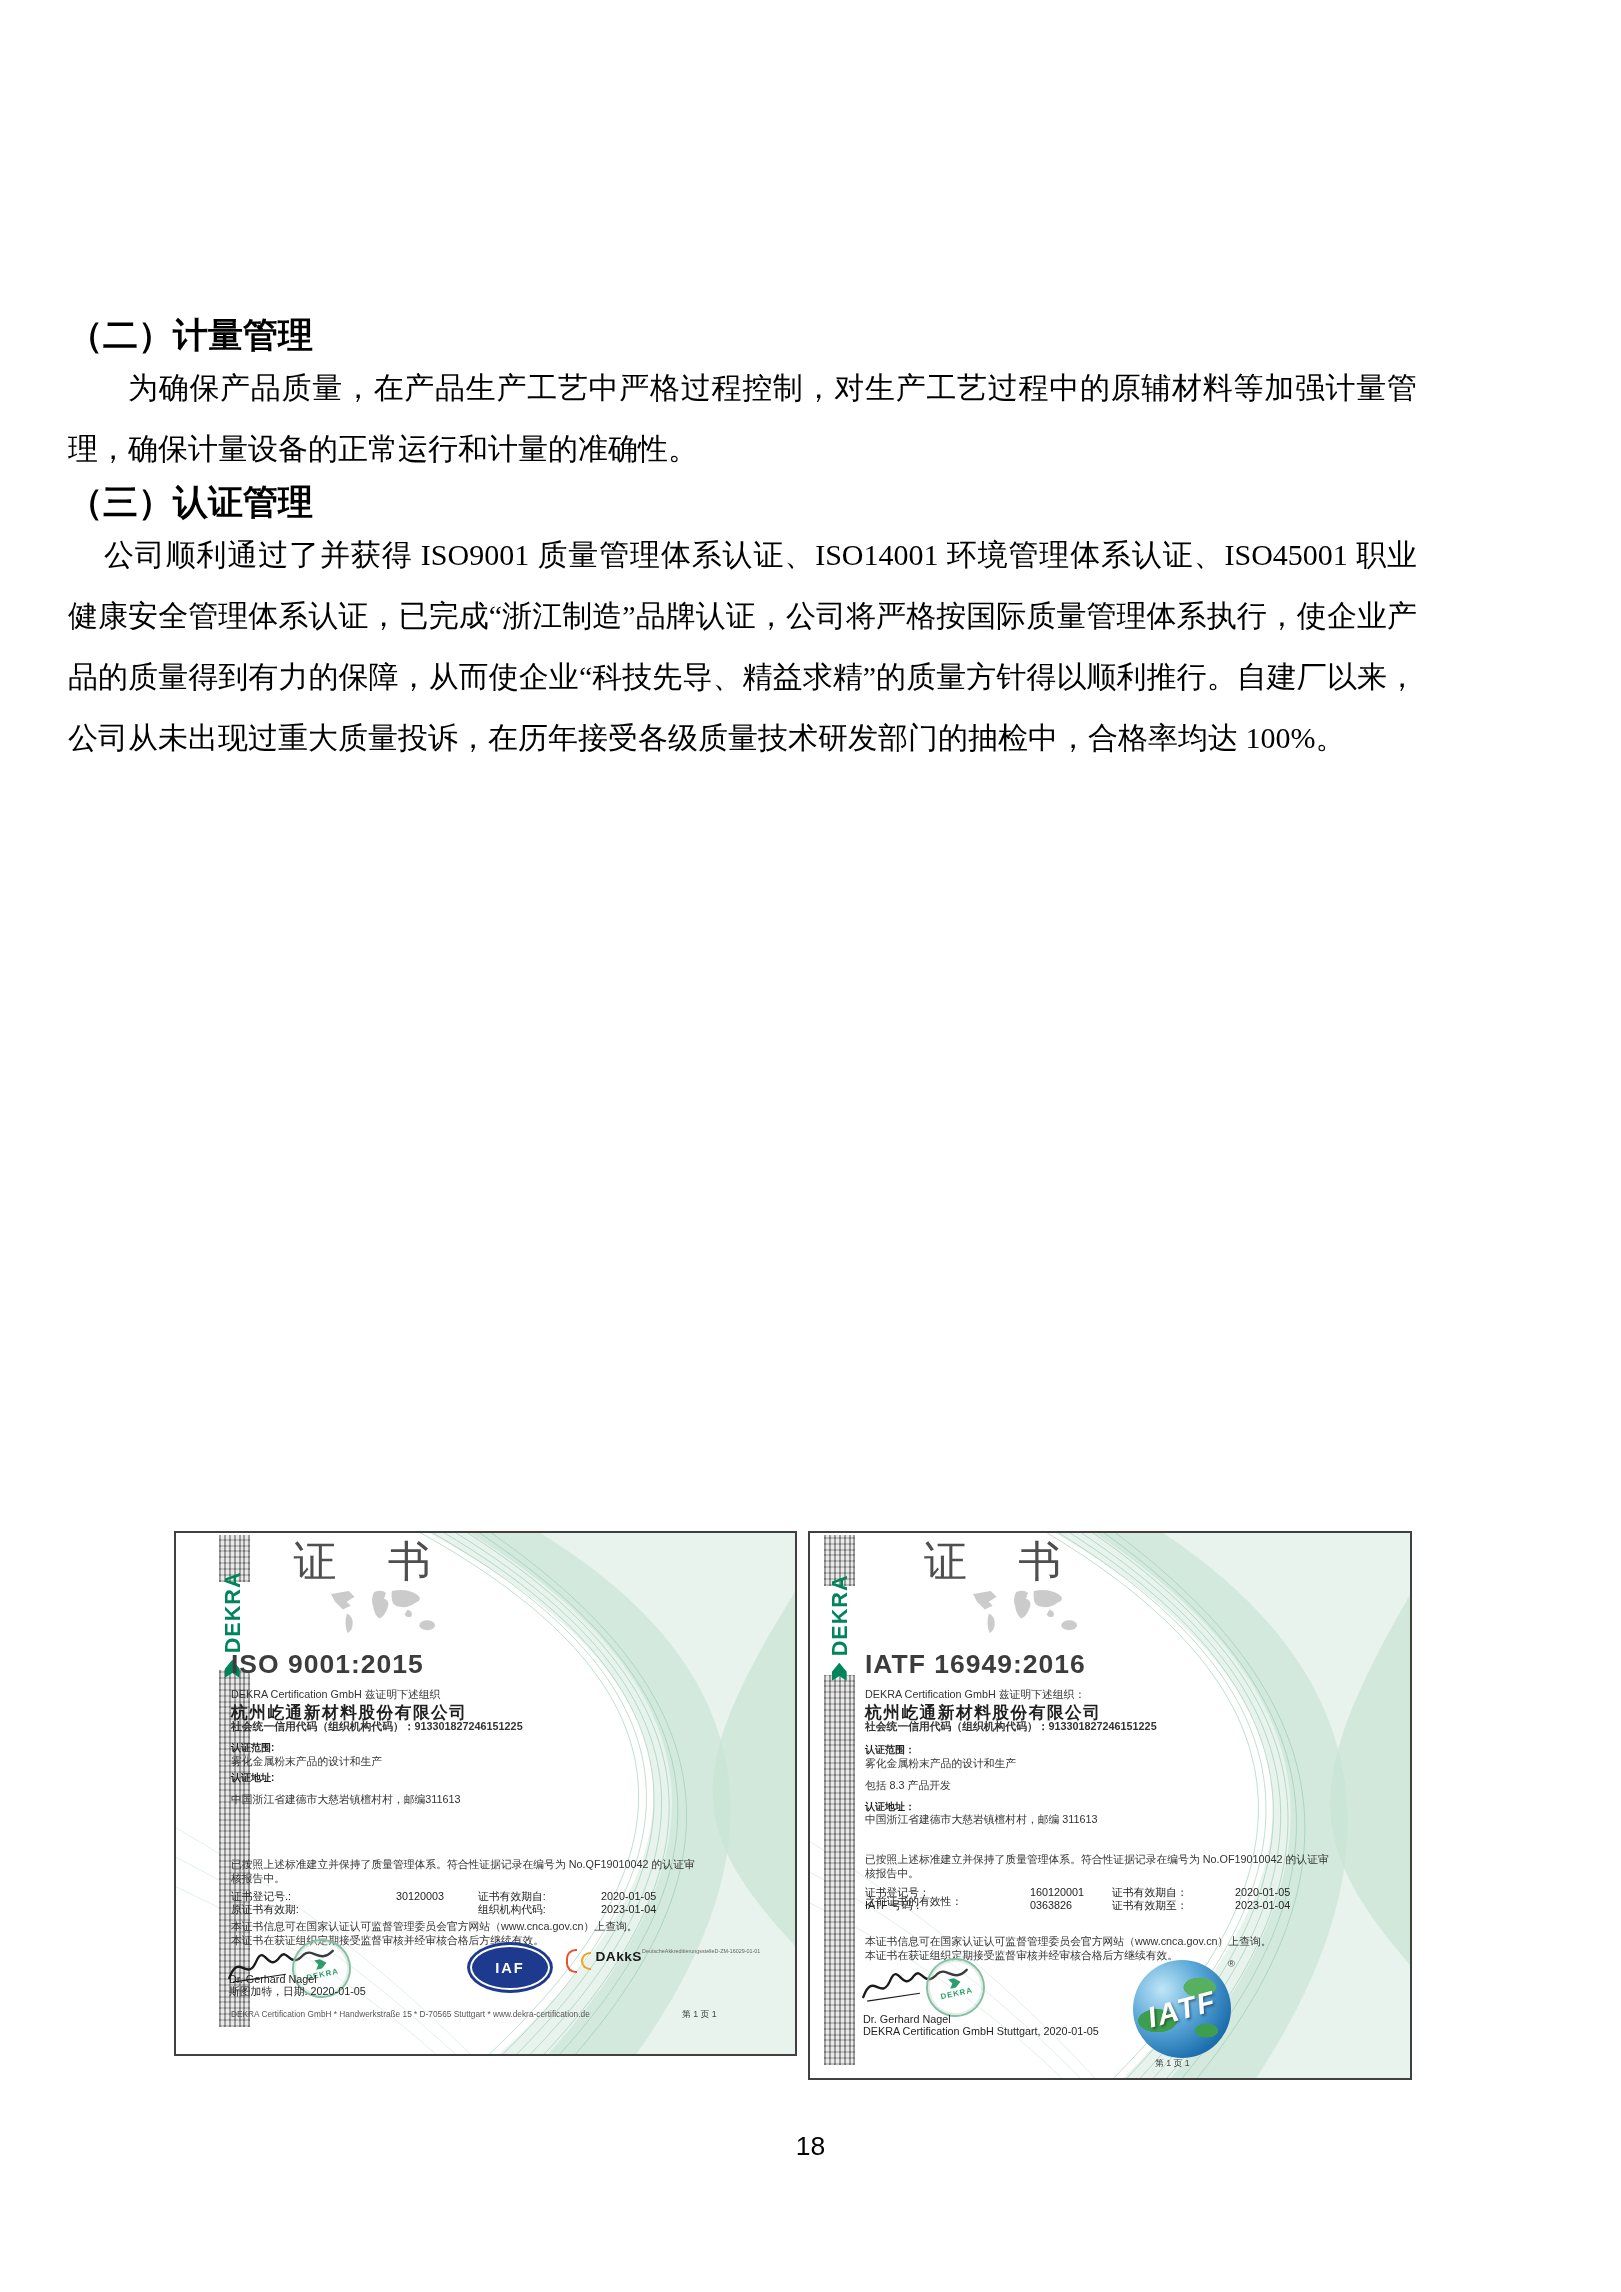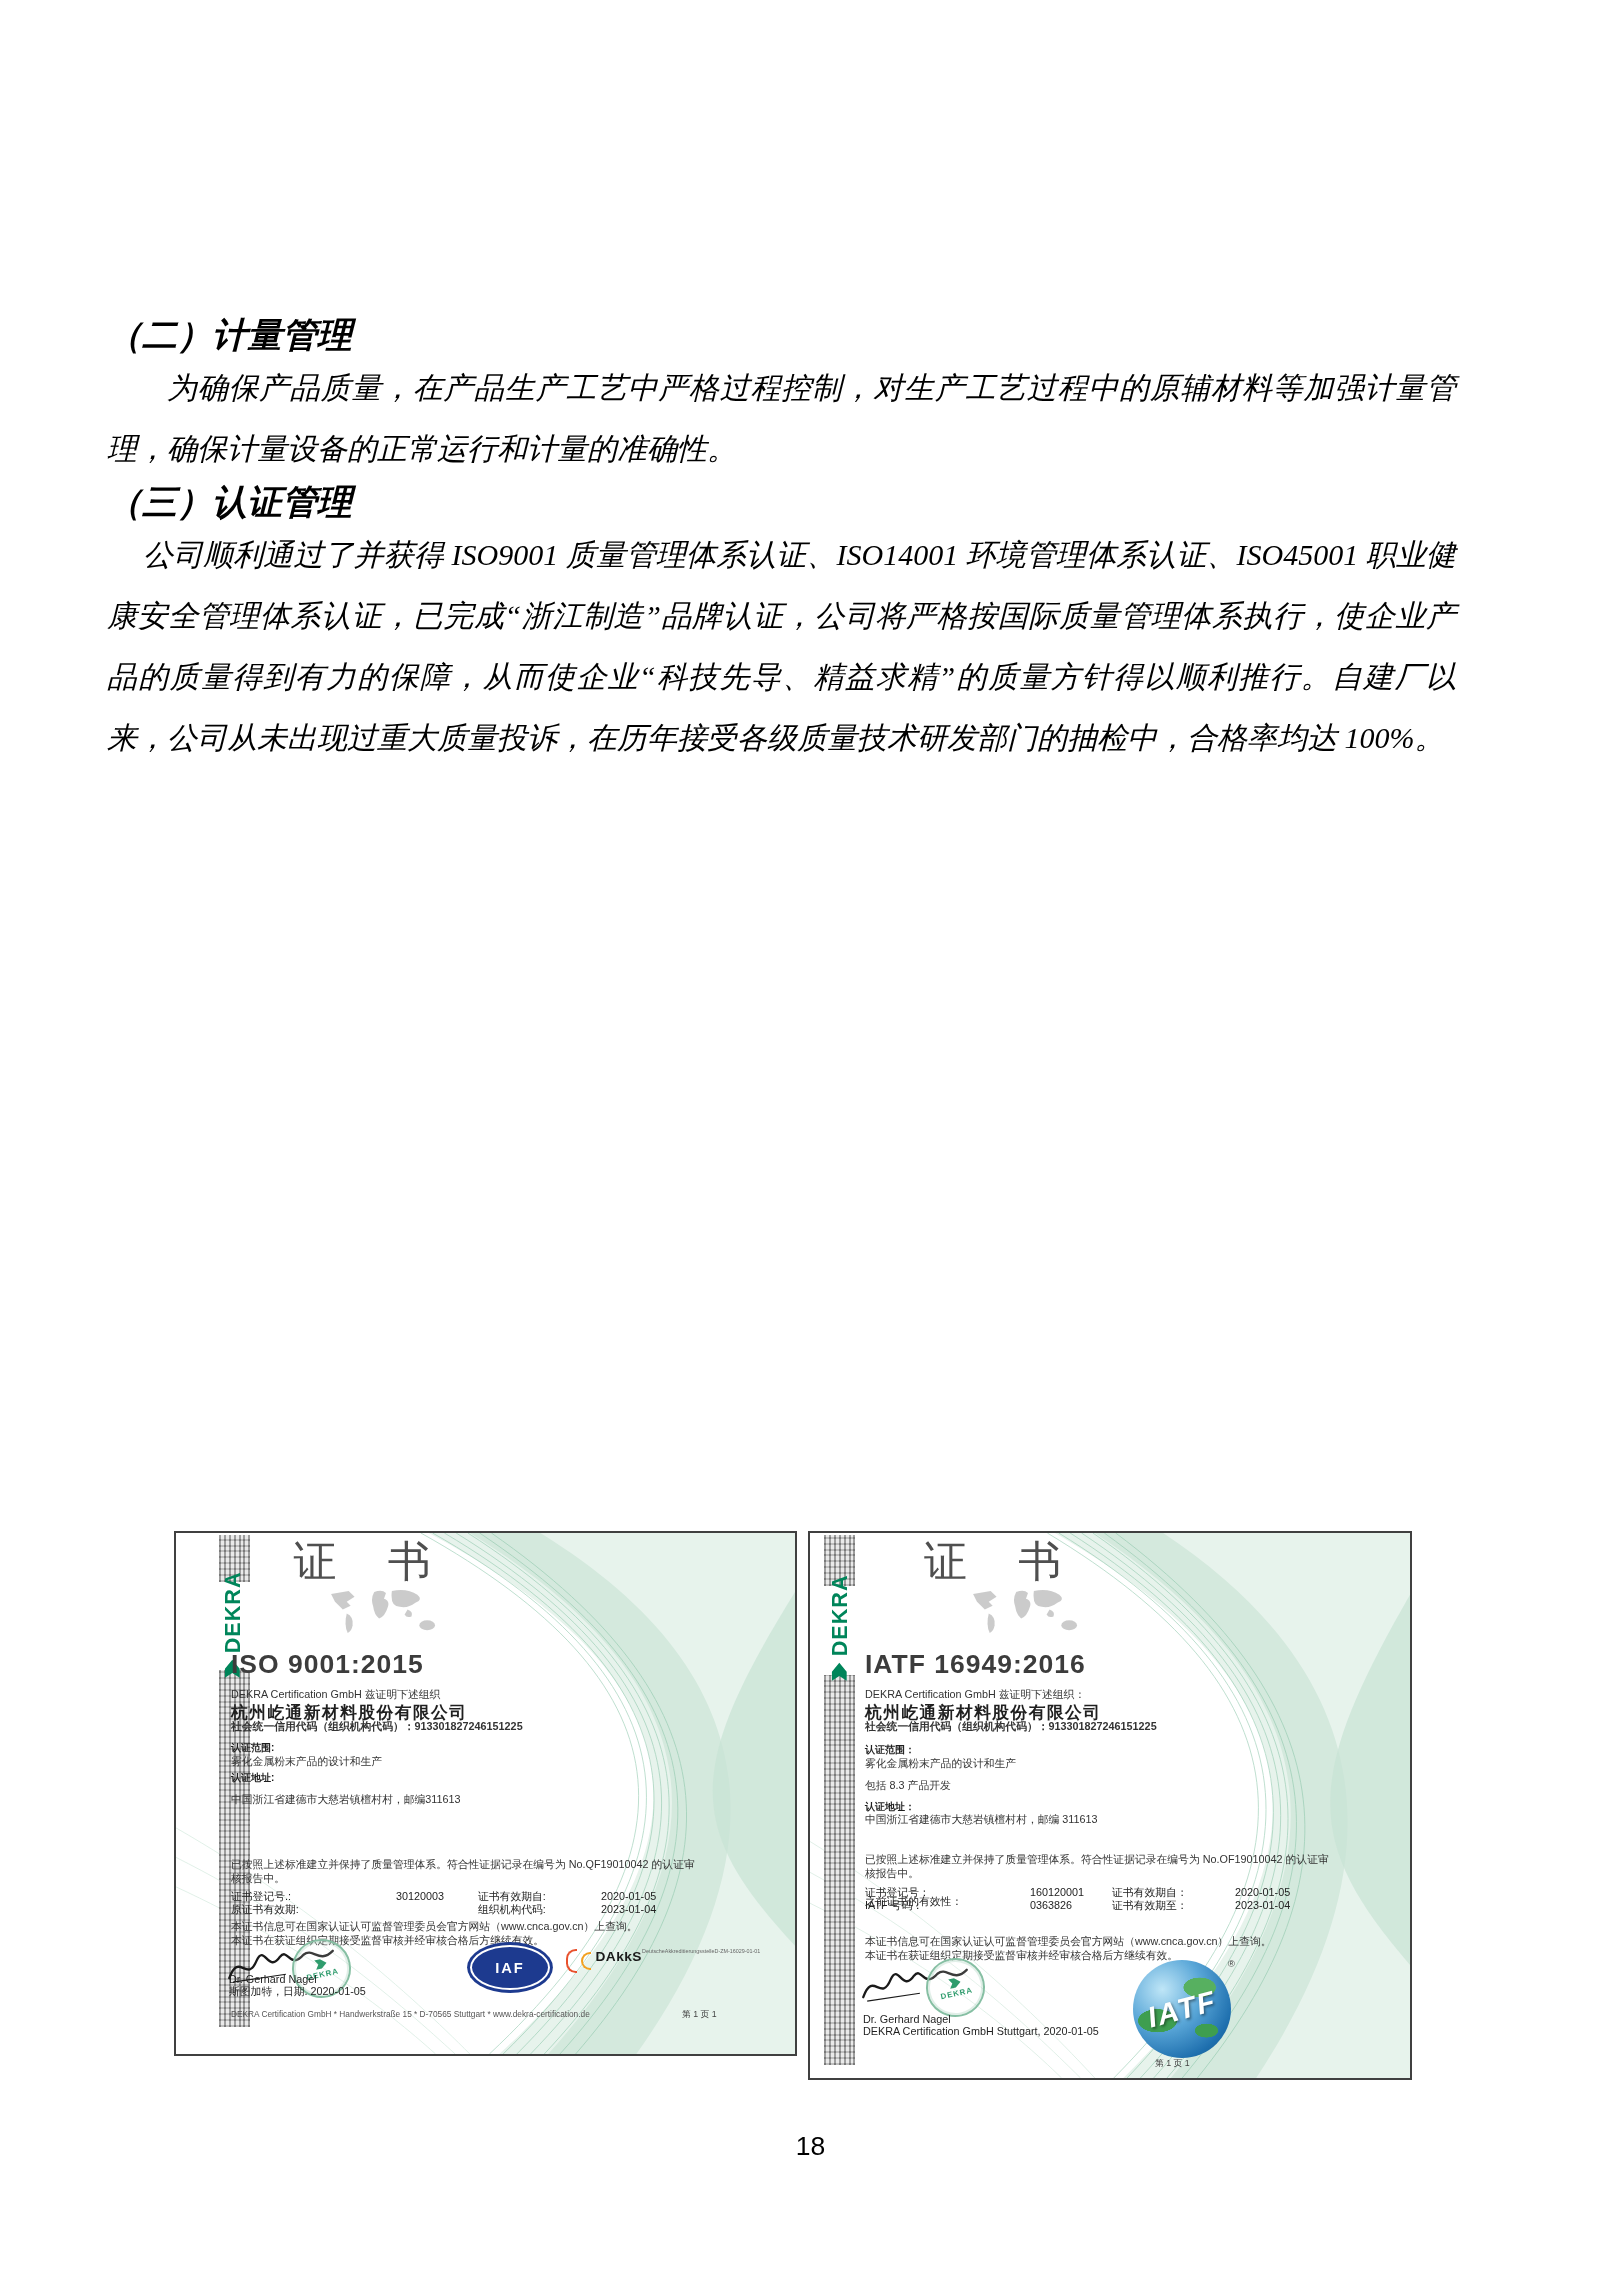--- a/index.html
+++ b/index.html
@@ -1,18 +1,18 @@
 <!DOCTYPE html>
 <html><head>
 <meta charset="utf-8">
 <style>
   html,body{margin:0;padding:0;background:#e9e9e9;}
   .page{position:relative;width:1621px;height:2293px;background:#ffffff;margin:0 auto;
         font-family:"Liberation Serif",serif;color:#000;overflow:hidden;}
-  .content{margin-left:107px;width:1349px;font-style:italic;}
+  .content{margin-left:68px;width:1349px;}
   h1.sec{font-family:"Liberation Sans",sans-serif;font-weight:bold;font-size:35px;
          line-height:45px;margin:0;color:#000;}
   .h-first{padding-top:312px;}
   .h-second{margin-top:33px;}
   p.body{font-size:30px;line-height:61px;text-align:justify;margin:0;}
   .indent2{text-indent:2em;}
   .indent1{text-indent:1.2em;}
   .p-first{margin-top:73px;}
   .p-after-h2{margin-top:53px;}
 

